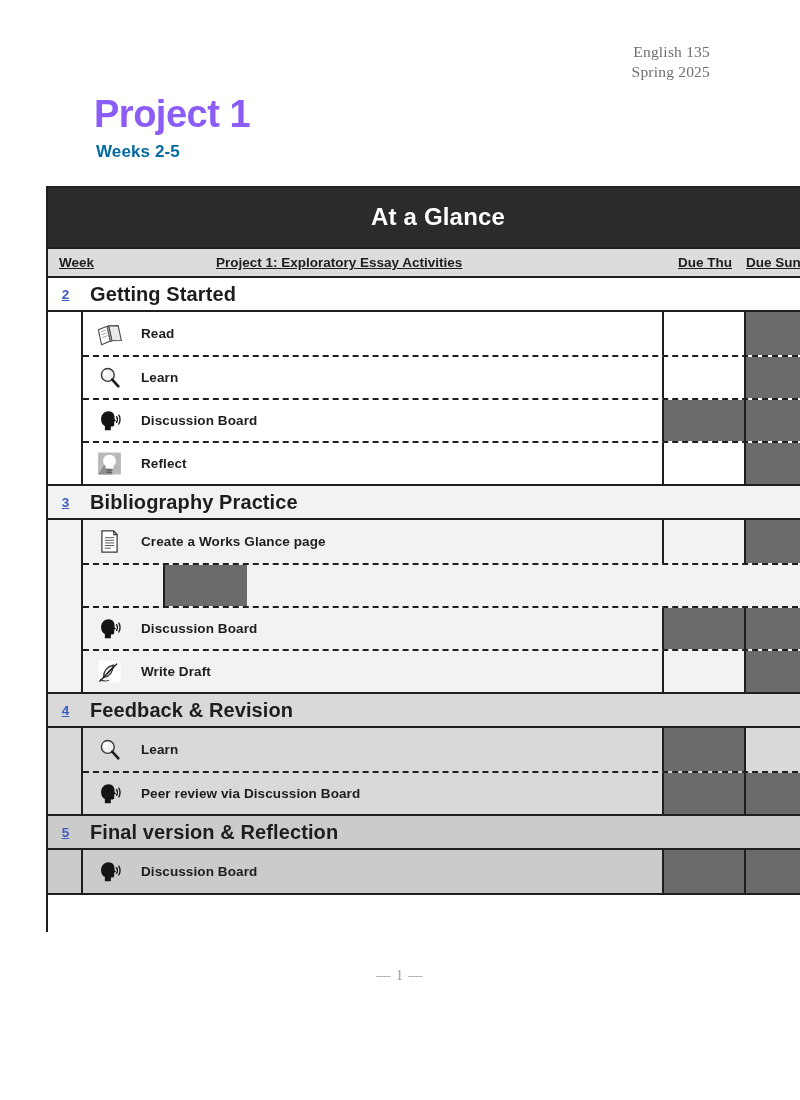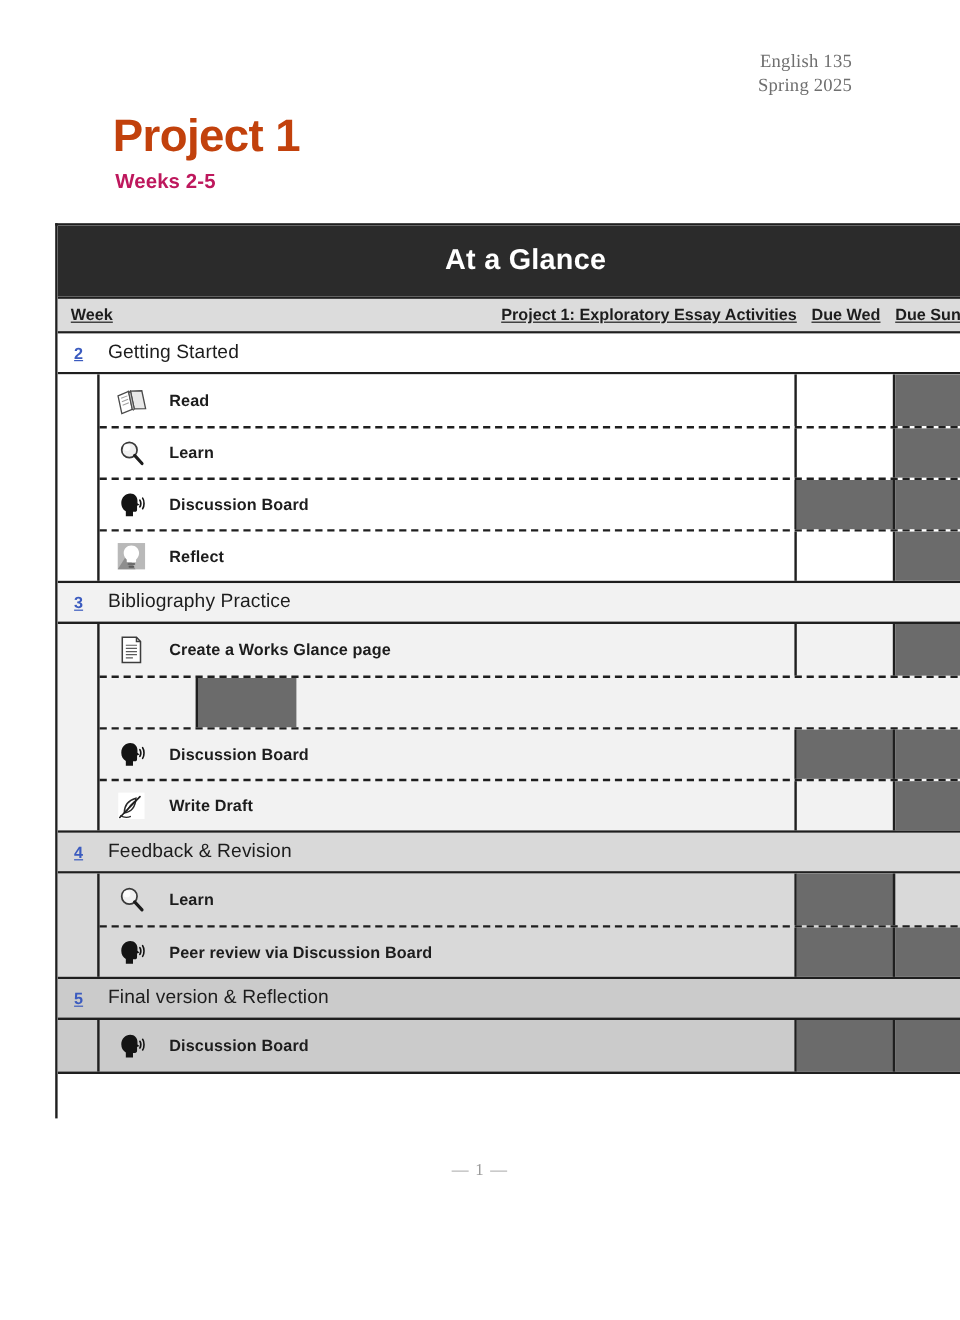--- a/index.html
+++ b/index.html
@@ -25,28 +25,28 @@
     color: #6f6f6f;
     letter-spacing: .2px;
   }
 
   
   .title-block { position: absolute; top: 92px; left: 94px; }
   .doc-title {
     font-size: 38px;
     font-weight: 800;
     letter-spacing: -0.5px;
-    color: #c2410c;
+    color: #8b5cf6;
     line-height: 44px;
     margin: 0;
   }
   .doc-subtitle {
     font-size: 17px;
     font-weight: 700;
-    color: #be185d;
+    color: #0369a1;
     margin: 6px 0 0 2px;
     letter-spacing: .1px;
   }
 
   
   .glance {
     position: absolute;
     top: 186px; left: 46px;
     width: 784px;
     border: 2px solid #1f1f1f;
@@ -71,43 +71,43 @@
     border-bottom: 2px solid #1f1f1f;
     font-size: 13.5px;
     font-weight: 700;
     color: #1d1d1d;
     height: 31px;
     align-items: center;
     box-sizing: border-box;
     text-decoration: underline;
   }
   .c-week   { width: 168px; padding-left: 11px; box-sizing: border-box; }
-  .c-act    { flex: 1; text-align: right; }
+  .c-act    { flex: 1; text-align: left; }
   .c-wed    { width: 82px; text-align: center; }
   .c-sun    { width: 82px; text-align: left; }
 
   
   .week-row {
     display: flex;
     align-items: center;
     height: 34px;
     border-bottom: 2px solid #1f1f1f;
     box-sizing: border-box;
   }
   .week-num {
     width: 35px;
     text-align: center;
     font-size: 13.5px;
     font-weight: 700;
     color: #3b5bbf;
     text-decoration: underline;
   }
   .week-name {
-    font-size: 16px;
-    font-weight: 400;
+    font-size: 20px;
+    font-weight: 700;
     color: #1d1d1d;
     padding-left: 7px;
     letter-spacing: .1px;
   }
 
   
   .act-block { display: flex; border-bottom: 2px solid #1f1f1f; }
   .act-gutter { width: 33px; flex: 0 0 33px; border-right: 2px solid #1f1f1f; }
   .act-rows { flex: 1; min-width: 0; }
   .act-row {
@@ -189,21 +189,21 @@
   <div class="doc-subtitle">Weeks 2-5</div>
 </div>
 
 <div class="glance">
 
   <div class="glance-banner">At a Glance</div>
 
   <div class="colhead">
     <div class="c-week">Week</div>
     <div class="c-act">Project 1: Exploratory Essay Activities</div>
-    <div class="c-wed">Due Wed</div>
+    <div class="c-wed">Due Thu</div>
     <div class="c-sun">Due Sun</div>
   </div>
 
   <div id="weeks-host">
       <div class="week-row tint-w">
         <div class="week-num">2</div>
         <div class="week-name">Getting Started</div>
       </div>
       <div class="act-block tint-w">
         <div class="act-gutter"></div>

